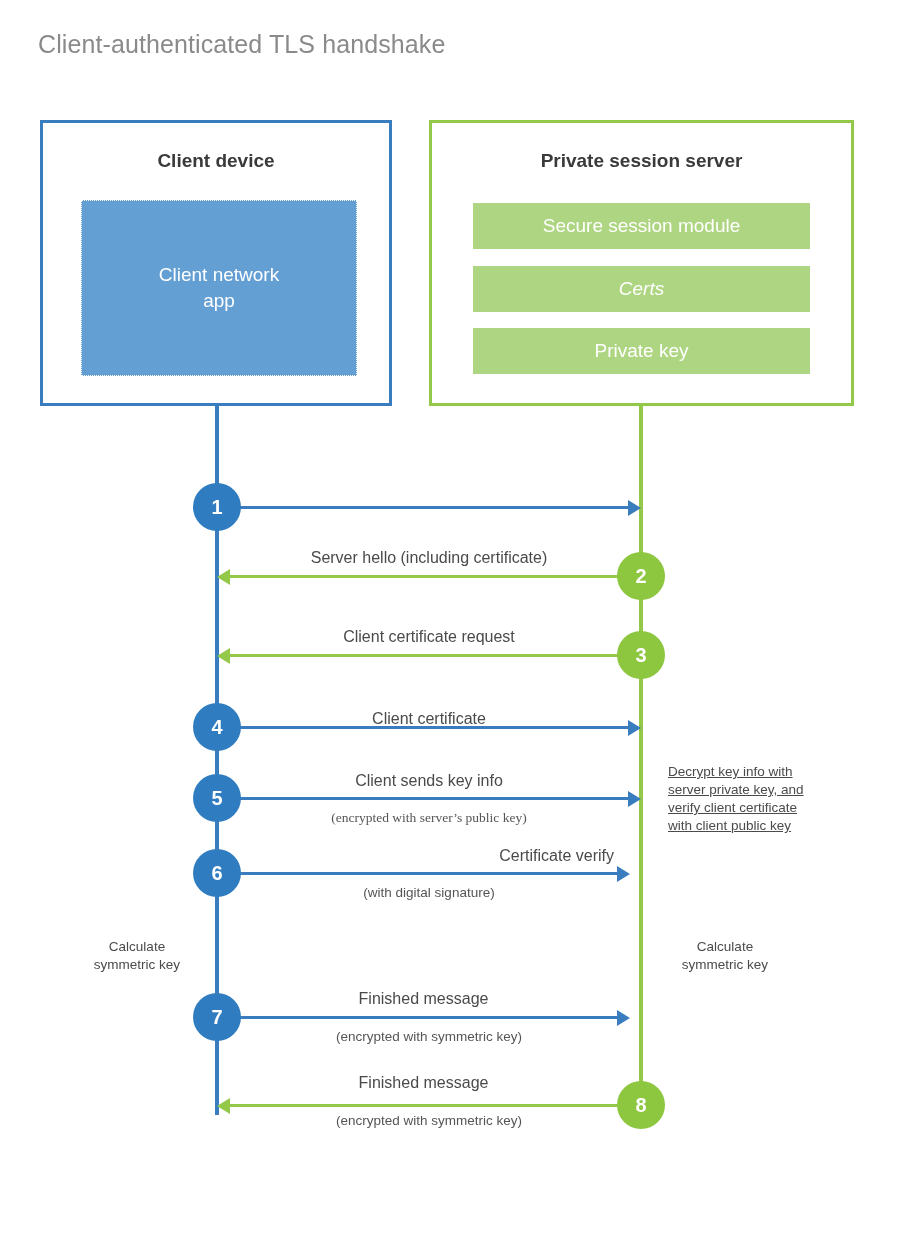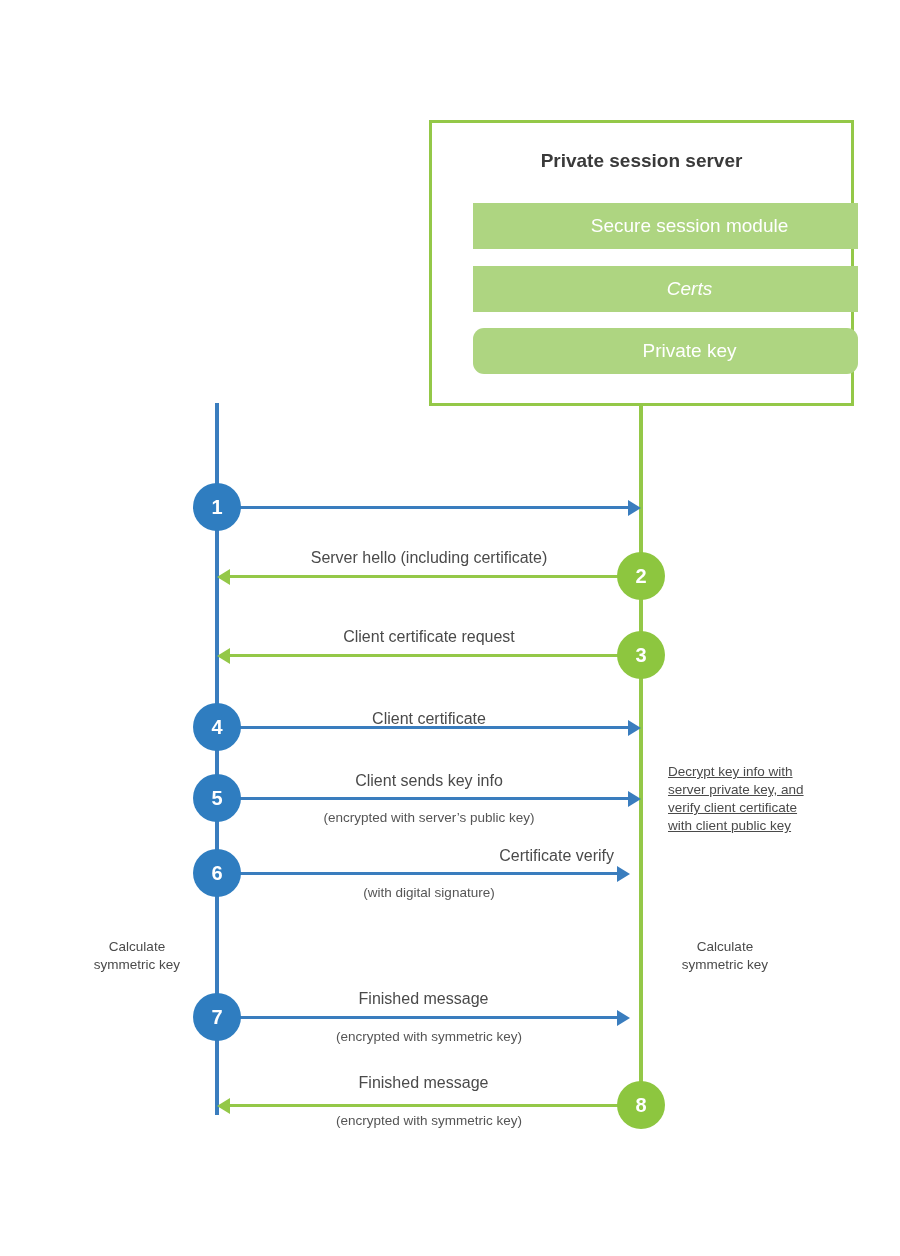--- a/index.html
+++ b/index.html
@@ -38,25 +38,24 @@
     box-sizing:border-box;
     display:flex;align-items:center;justify-content:center;
     color:#ffffff;font-size:19px;line-height:26px;text-align:center;
   }
 
   .server-bar{
     position:absolute;left:41px;width:337px;height:46px;
     background:#aed581;color:#ffffff;
     display:flex;align-items:center;justify-content:center;
     font-size:19px;
-    padding-left:48px;
   }
   #bar-0{top:80px;}
   #bar-1{top:143px;font-style:italic;}
-  #bar-2{top:205px;border-radius:11px;}
+  #bar-2{top:205px;}
 
   
   .lifeline{position:absolute;width:4px;}
   #client-lifeline{left:215px;top:403px;height:712px;background:#3a7dbe;}
   #server-lifeline{left:639px;top:403px;height:702px;background:#94c848;}
 
   
   .step-circle{
     position:absolute;width:48px;height:48px;border-radius:50%;
     display:flex;align-items:center;justify-content:center;
@@ -87,21 +86,31 @@
   .side-note{
     position:absolute;font-size:13.5px;line-height:18px;color:#4a4a4a;
   }
   .side-note.center{text-align:center;}
 </style>
 </head>
 <body>
 
 <div id="canvas">
 
+  <div class="page-title">Client-authenticated TLS handshake</div>
 
+  <div class="party-box" id="client-box">
+    <div class="party-title">Client device</div>
+    <div id="client-app">
+      <span>
+        <span>Client network</span><br>
+        <span>app</span>
+      </span>
+    </div>
+  </div>
 
   <div class="party-box" id="server-box">
     <div class="party-title">Private session server</div>
     <div class="server-bar" id="bar-0">
       <span>Secure session module</span>
     </div>
     <div class="server-bar" id="bar-1">
       <span>Certs</span>
     </div>
     <div class="server-bar" id="bar-2">
@@ -127,21 +136,21 @@
   <div class="step-circle green" style="left:617px;top:631px;">3</div>
 
   <div class="msg-label" style="left:217px;top:698px;width:424px;margin-top:12px;">Client certificate</div>
   <div class="arrow-line blue" style="left:217px;top:726px;width:411px;"></div>
   <div class="arrow-head right blue" style="left:628px;top:720px;"></div>
   <div class="step-circle blue" style="left:193px;top:703px;">4</div>
 
   <div class="msg-label" style="left:217px;top:772px;width:424px;">Client sends key info</div>
   <div class="arrow-line blue" style="left:217px;top:797px;width:411px;"></div>
   <div class="arrow-head right blue" style="left:628px;top:791px;"></div>
-  <div class="msg-sub" style="left:217px;top:810px;width:424px;">(encrypted with server’s public key)</div>
+  <div class="msg-sub" style="left:217px;top:810px;width:424px;font-family:Liberation Serif, serif;">(encrypted with server’s public key)</div>
   <div class="step-circle blue" style="left:193px;top:774px;">5</div>
 
   <div class="msg-label" style="left:201px;top:847px;width:413px;text-align:right;">Certificate verify</div>
   <div class="arrow-line blue" style="left:217px;top:872px;width:400px;"></div>
   <div class="arrow-head right blue" style="left:617px;top:866px;"></div>
   <div class="msg-sub" style="left:217px;top:885px;width:424px;">(with digital signature)</div>
   <div class="step-circle blue" style="left:193px;top:849px;">6</div>
 
   <div class="msg-label" style="left:217px;top:990px;width:413px;">Finished message</div>
   <div class="arrow-line blue" style="left:217px;top:1016px;width:400px;"></div>

